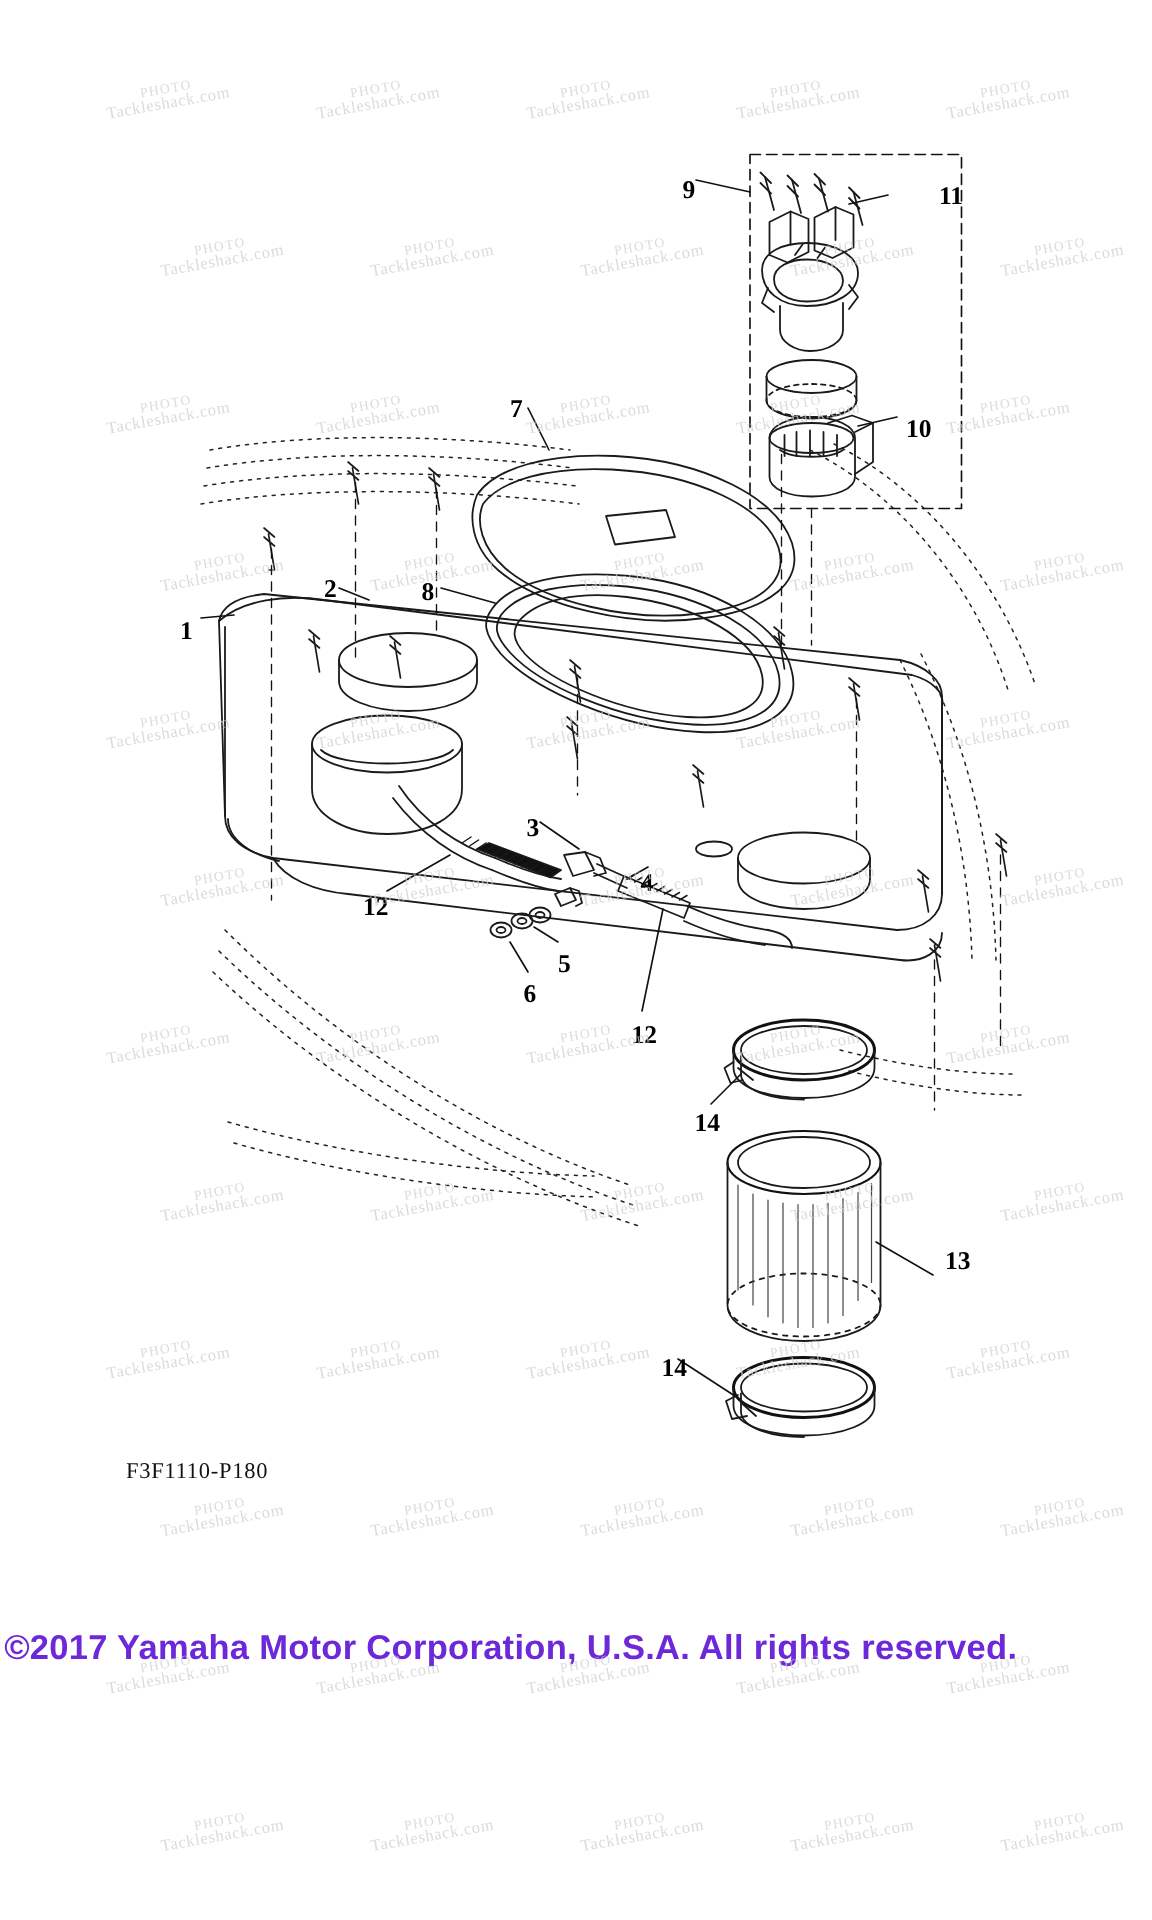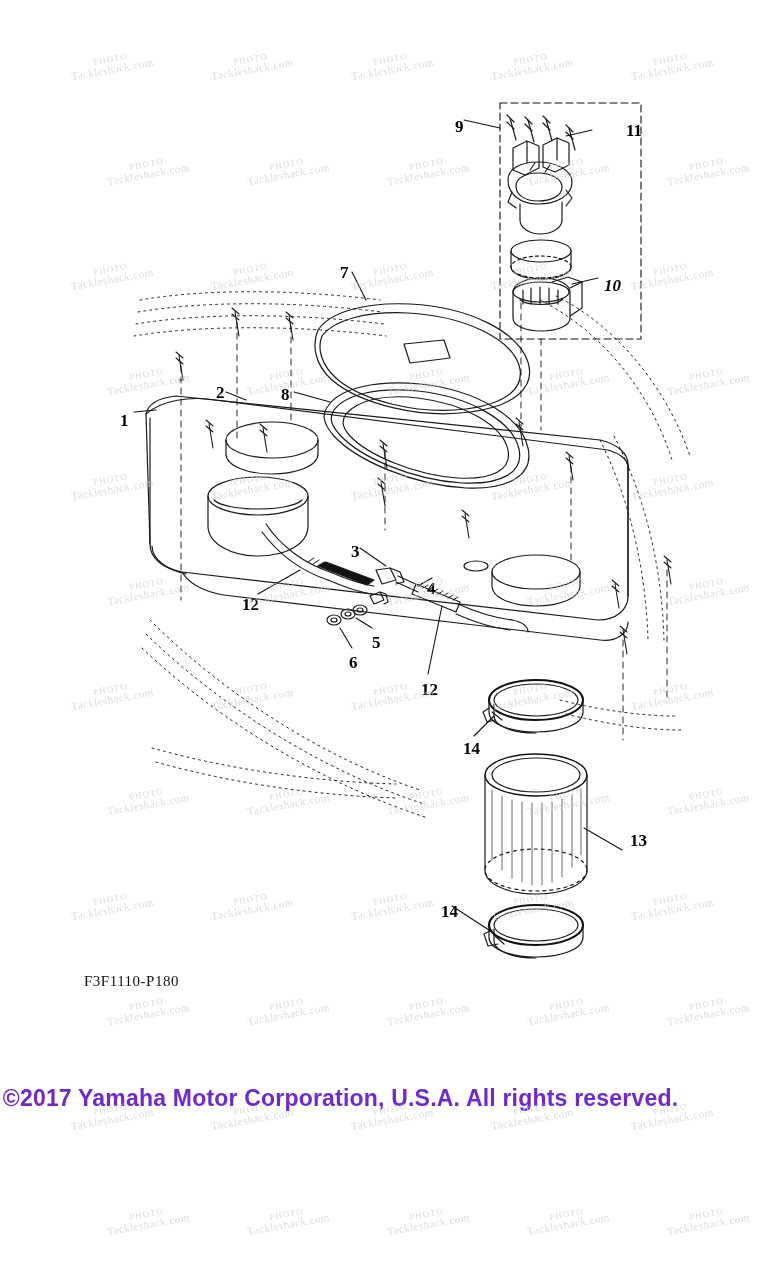--- a/index.html
+++ b/index.html
@@ -303,21 +303,21 @@
 
     <div class="callout" style="left:120px; top:412px;">1</div>
     <div class="callout" style="left:216px; top:384px;">2</div>
     <div class="callout" style="left:351px; top:543px;">3</div>
     <div class="callout" style="left:427px; top:580px;">4</div>
     <div class="callout" style="left:372px; top:634px;">5</div>
     <div class="callout" style="left:349px; top:654px;">6</div>
     <div class="callout" style="left:340px; top:264px;">7</div>
     <div class="callout" style="left:281px; top:386px;">8</div>
     <div class="callout" style="left:455px; top:118px;">9</div>
-    <div class="callout" style="left:604px; top:277px;font-style:italic;">10</div>
+    <div class="callout" style="left:604px; top:277px;">10</div>
     <div class="callout" style="left:626px; top:122px;">11</div>
     <div class="callout" style="left:242px; top:596px;">12</div>
     <div class="callout" style="left:421px; top:681px;">12</div>
     <div class="callout" style="left:630px; top:832px;">13</div>
     <div class="callout" style="left:463px; top:740px;">14</div>
     <div class="callout" style="left:441px; top:903px;">14</div>
   </div>
 
   <div class="partno">F3F1110-P180</div>
 

